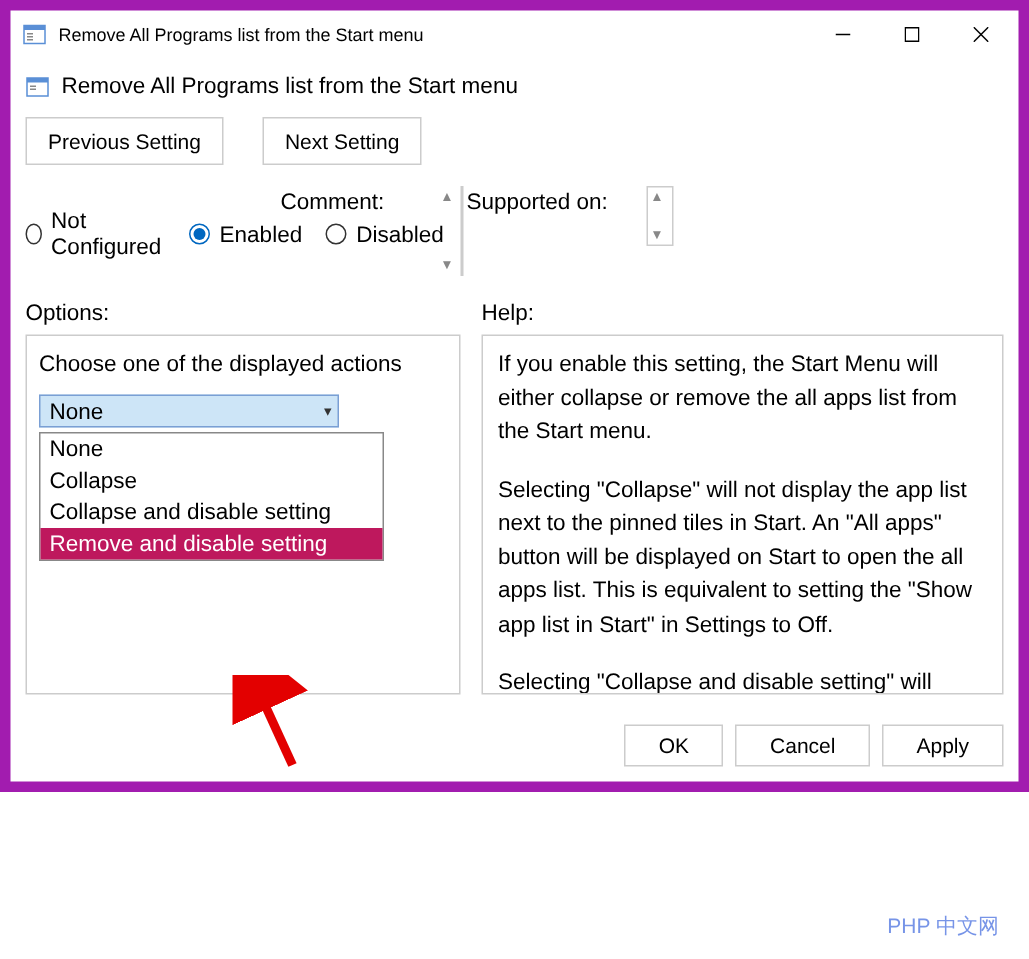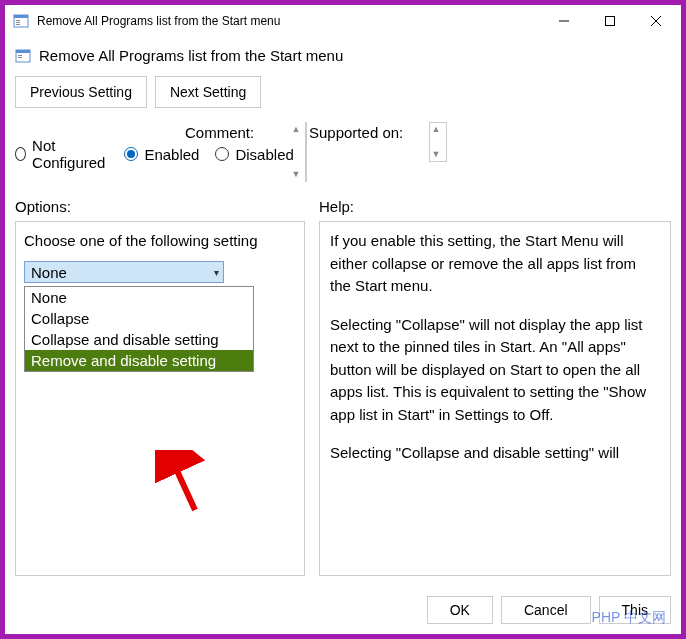--- a/index.html
+++ b/index.html
@@ -1,31 +1,31 @@
 <!DOCTYPE html>
 <html><head>
   <meta charset="utf-8">
   <style>
     * { box-sizing: border-box; font-family: 'Segoe UI', Tahoma, sans-serif; }
     body { margin: 0; padding: 0; background: #fff; font-size: 13px; color: #000; }
-    .window { width: 686px; height: 639px; border: 5px solid #a21caf; display: flex; flex-direction: column; }
+    .window { width: 686px; height: 528px; border: 7px solid #a21caf; display: flex; flex-direction: column; }
     
     .titlebar { display: flex; align-items: center; height: 32px; padding: 0 2px 0 8px; }
     .titlebar-icon { width: 16px; height: 16px; margin-right: 8px; display: inline-flex; }
     .titlebar-title { flex: 1; font-size: 12px; }
     .winctrl { width: 46px; height: 32px; display: flex; align-items: center; justify-content: center; }
     .winctrl svg { width: 10px; height: 10px; }
     
     .content { flex: 1; display: flex; flex-direction: column; padding: 10px; overflow: hidden; }
     
     .header-row { display: flex; align-items: center; gap: 8px; margin-bottom: 12px; }
     .header-icon { width: 16px; height: 16px; display: inline-flex; }
     .header-title { font-size: 15px; }
     
-    .nav-row { display: flex; gap: 8px; margin-bottom: 14px; }
+    .nav-row { display: flex; gap: 26px; margin-bottom: 14px; }
     .btn { background: #fff; border: 1px solid #ccc; padding: 7px 14px; font-size: 14px; cursor: pointer; }
     
     .config-area { display: flex; gap: 10px; margin-bottom: 16px; }
     .radio-col { display: flex; flex-direction: row; gap: 16px; width: 160px; padding-top: 4px; }
     .radio-row { display: flex; align-items: center; gap: 6px; font-size: 15px; }
     .radio { width: 14px; height: 14px; border: 1px solid #333; border-radius: 50%; display: inline-flex; align-items: center; justify-content: center; }
     .radio.selected { border-color: #0067c0; }
     .radio.selected::after { content: ''; width: 8px; height: 8px; background: #0067c0; border-radius: 50%; }
     
     .fields-col { flex: 1; display: flex; flex-direction: row; gap: 2px; }
@@ -40,21 +40,21 @@
     .panel-label { font-size: 15px; }
     .panel-label.left { width: 290px; }
     
     .panels { flex: 1; display: flex; gap: 14px; min-height: 0; }
     .options-panel { width: 290px; border: 1px solid #ccc; padding: 10px 8px; position: relative; }
     .options-prompt { font-size: 15px; margin-bottom: 12px; }
     .dropdown { width: 200px; height: 22px; border: 1px solid #7a9fd4; background: #cde5f7; display: flex; align-items: center; padding: 0 6px; font-size: 15px; position: relative; }
     .dropdown-arrow { position: absolute; right: 4px; color: #333; font-size: 10px; }
     .dropdown-list { position: absolute; left: 8px; top: 64px; width: 230px; background: #fff; border: 1px solid #888; z-index: 10; }
     .dropdown-item { padding: 2px 6px; font-size: 15px; cursor: pointer; white-space: nowrap; overflow: hidden; }
-    .dropdown-item.selected { background: #4d7c0f; color: #fff; }
+    .dropdown-item.selected { background: #be185d; color: #fff; }
     
     .help-panel { flex: 1; border: 1px solid #ccc; padding: 8px 10px; font-size: 15px; line-height: 1.5; overflow: hidden; }
     .help-panel p { margin: 0 0 16px 0; }
     
     .arrow-overlay { position: absolute; left: 155px; top: 450px; pointer-events: none; z-index: 20; }
     
     .footer { display: flex; justify-content: flex-end; gap: 8px; padding: 10px; align-items: center; }
     .footer .btn { padding: 5px 22px; }
     .watermark { position: absolute; right: 20px; bottom: 12px; color: #1d4ed8; font-size: 14px; opacity: 0.6; pointer-events: none; }
   </style>
@@ -148,21 +148,21 @@
       </div>
     </div>
 
     <div class="panels-labels">
       <span class="panel-label left">Options:</span>
       <span class="panel-label">Help:</span>
     </div>
 
     <div class="panels">
       <div class="options-panel">
-        <div class="options-prompt">Choose one of the following setting</div>
+        <div class="options-prompt">Choose one of the displayed actions</div>
         <div class="dropdown">
           <span>None</span>
           <span class="dropdown-arrow">▾</span>
         </div>
         <div class="dropdown-list">
           <div class="dropdown-item">None</div>
           <div class="dropdown-item">Collapse</div>
           <div class="dropdown-item">Collapse and disable setting</div>
           <div class="dropdown-item selected">Remove and disable setting</div>
         </div>
@@ -172,21 +172,21 @@
         <p>Selecting "Collapse" will not display the app list next to the pinned tiles in Start. An "All apps" button will be displayed on Start to open the all apps list. This is equivalent to setting the "Show app list in Start" in Settings to Off.</p>
         <p>Selecting "Collapse and disable setting" will</p>
       </div>
     </div>
 
   </div>
 
   <div class="footer">
     <button class="btn">OK</button>
     <button class="btn">Cancel</button>
-    <button class="btn">This</button>
+    <button class="btn">Apply</button>
   </div>
 
   <svg class="arrow-overlay" width="60" height="70">
     <defs>
         <marker id="ah" markerWidth="10" markerHeight="10" refX="2" refY="5" orient="auto">
           <polygon points="0,0 10,5 0,10" fill="#e30000"></polygon>
         </marker>
       </defs>
     <line x1="40" y1="60" x2="18" y2="12" stroke="#e30000" stroke-width="6" marker-end="url(#ah)"></line>
   </svg>

